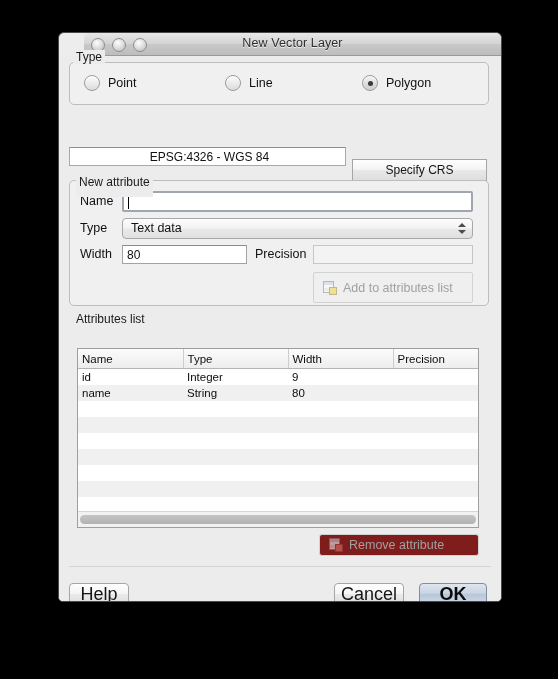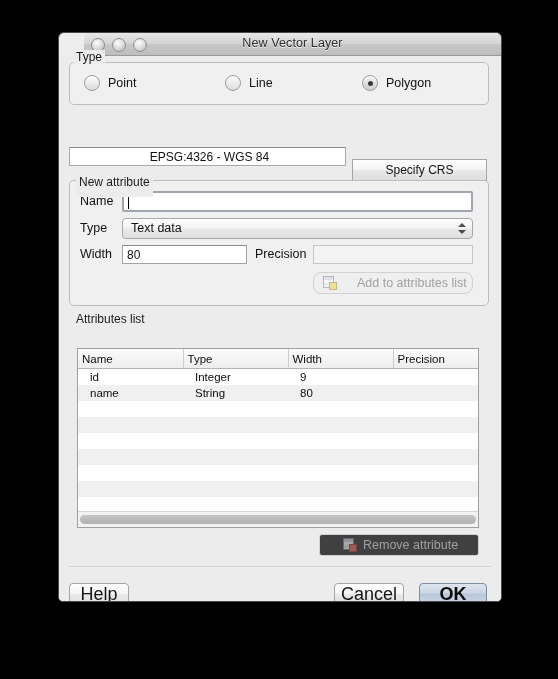--- a/index.html
+++ b/index.html
@@ -274,28 +274,28 @@
     font-size: 12px;
     color: #9a9a9a;
     line-height: 18px;
     padding-left: 4px;
   }
   #add-attr-button {
     position: absolute;
     left: 243px;
     top: 91px;
     width: 160px;
-    height: 22px;
+    height: 31px;
     border: 1px solid #d2d2d2;
-    border-radius: 8px;
+    border-radius: 2px;
     background: #efefef;
     box-sizing: border-box;
     display: flex;
     align-items: center;
-    gap: 20px;
+    gap: 6px;
     padding-left: 9px;
     font-size: 12.5px;
     color: #a0a0a0;
   }
 
   
   .attr-icon {
     position: relative;
     width: 14px;
     height: 14px;
@@ -355,21 +355,21 @@
     border-bottom: 1px solid #b4b4b4;
     border-right: 1px solid #cdcdcd;
     font-weight: normal;
     text-align: left;
     padding-left: 4px;
     font-size: 11.5px;
   }
   #attr-table th:last-child { border-right: none; }
   #attr-table td {
     height: 14px;
-    padding-left: 12px;
+    padding-left: 4px;
     white-space: nowrap;
     overflow: hidden;
   }
   #attr-table tbody tr:nth-child(even) { background: #f0f0f0; }
   #attr-table tbody tr:nth-child(odd)  { background: #ffffff; }
 
   #attr-hscrollbar {
     position: absolute;
     left: 0;
     bottom: 0;
@@ -389,26 +389,26 @@
   }
 
   #remove-attr-button {
     position: absolute;
     left: 260px;
     top: 478px;
     width: 160px;
     height: 22px;
     border: 1px solid #d2d2d2;
     border-radius: 3px;
-    background: #404040;
+    background: #7f1d1d;
     box-sizing: border-box;
     display: flex;
     align-items: center;
     gap: 6px;
-    padding-left: 23px;
+    padding-left: 9px;
     font-size: 12.5px;
     color: #a0a0a0;
   }
 
   
   #bottom-separator {
     position: absolute;
     left: 10px;
     right: 10px;
     top: 510px;

